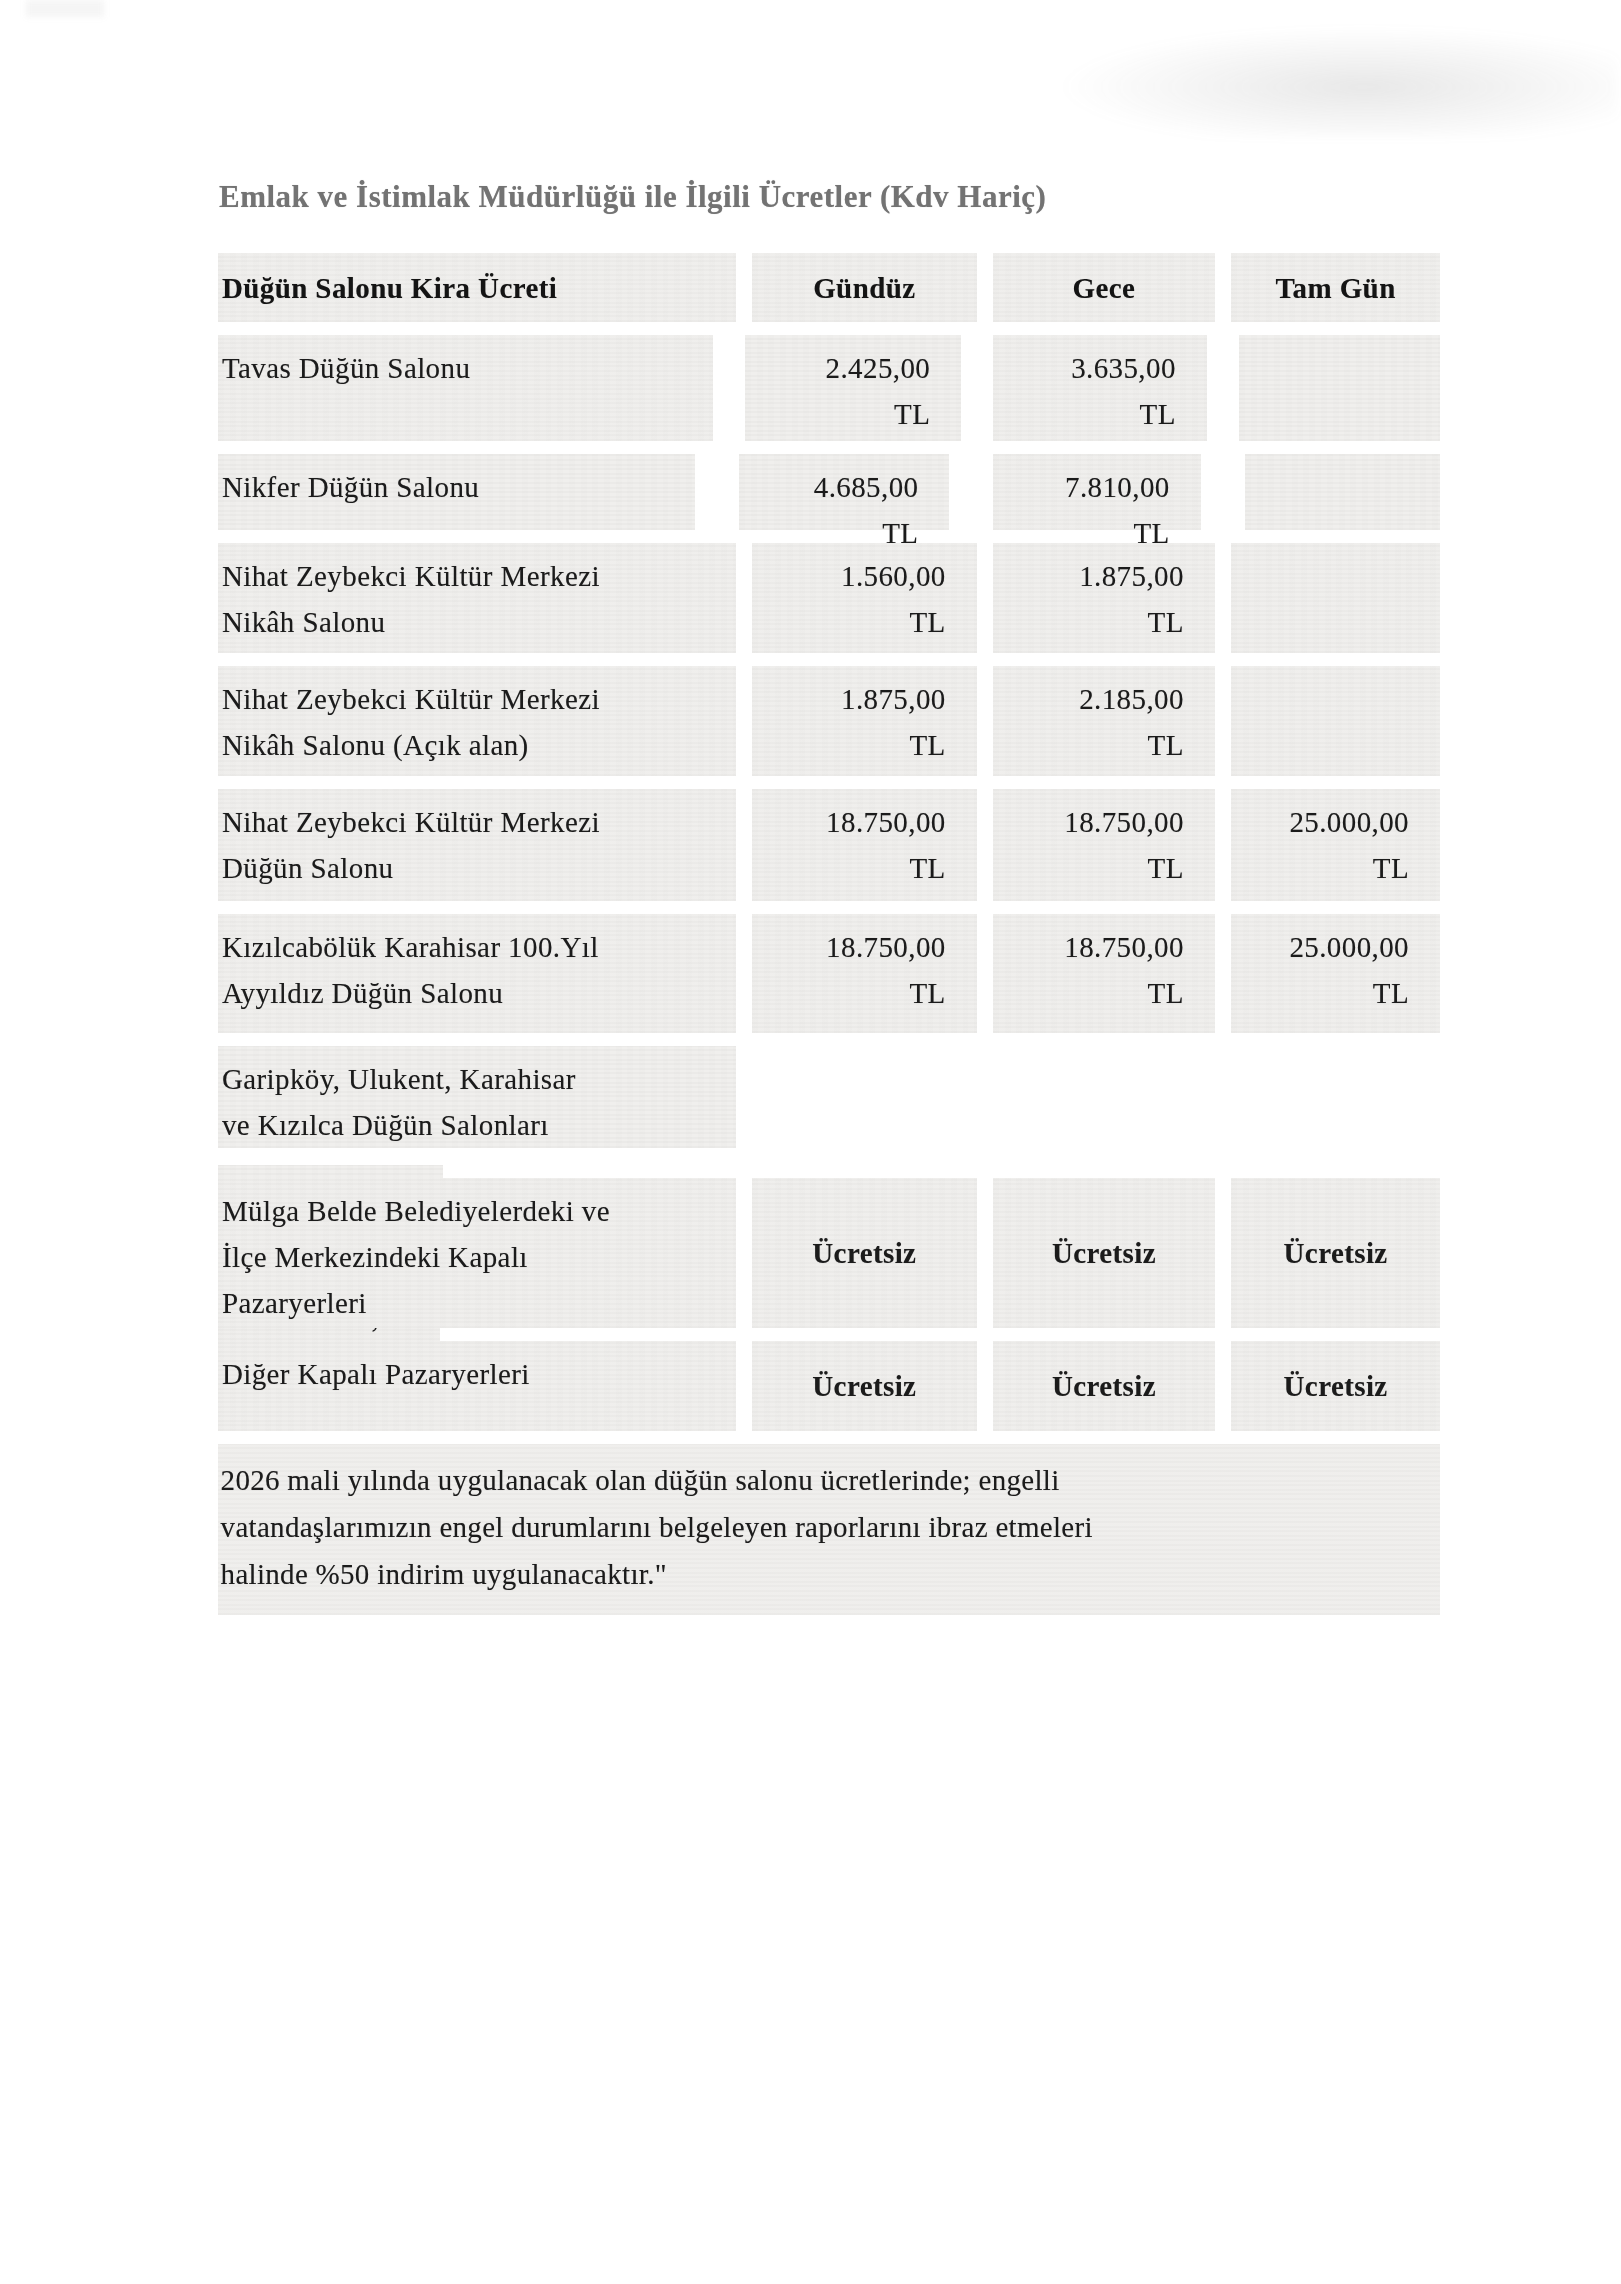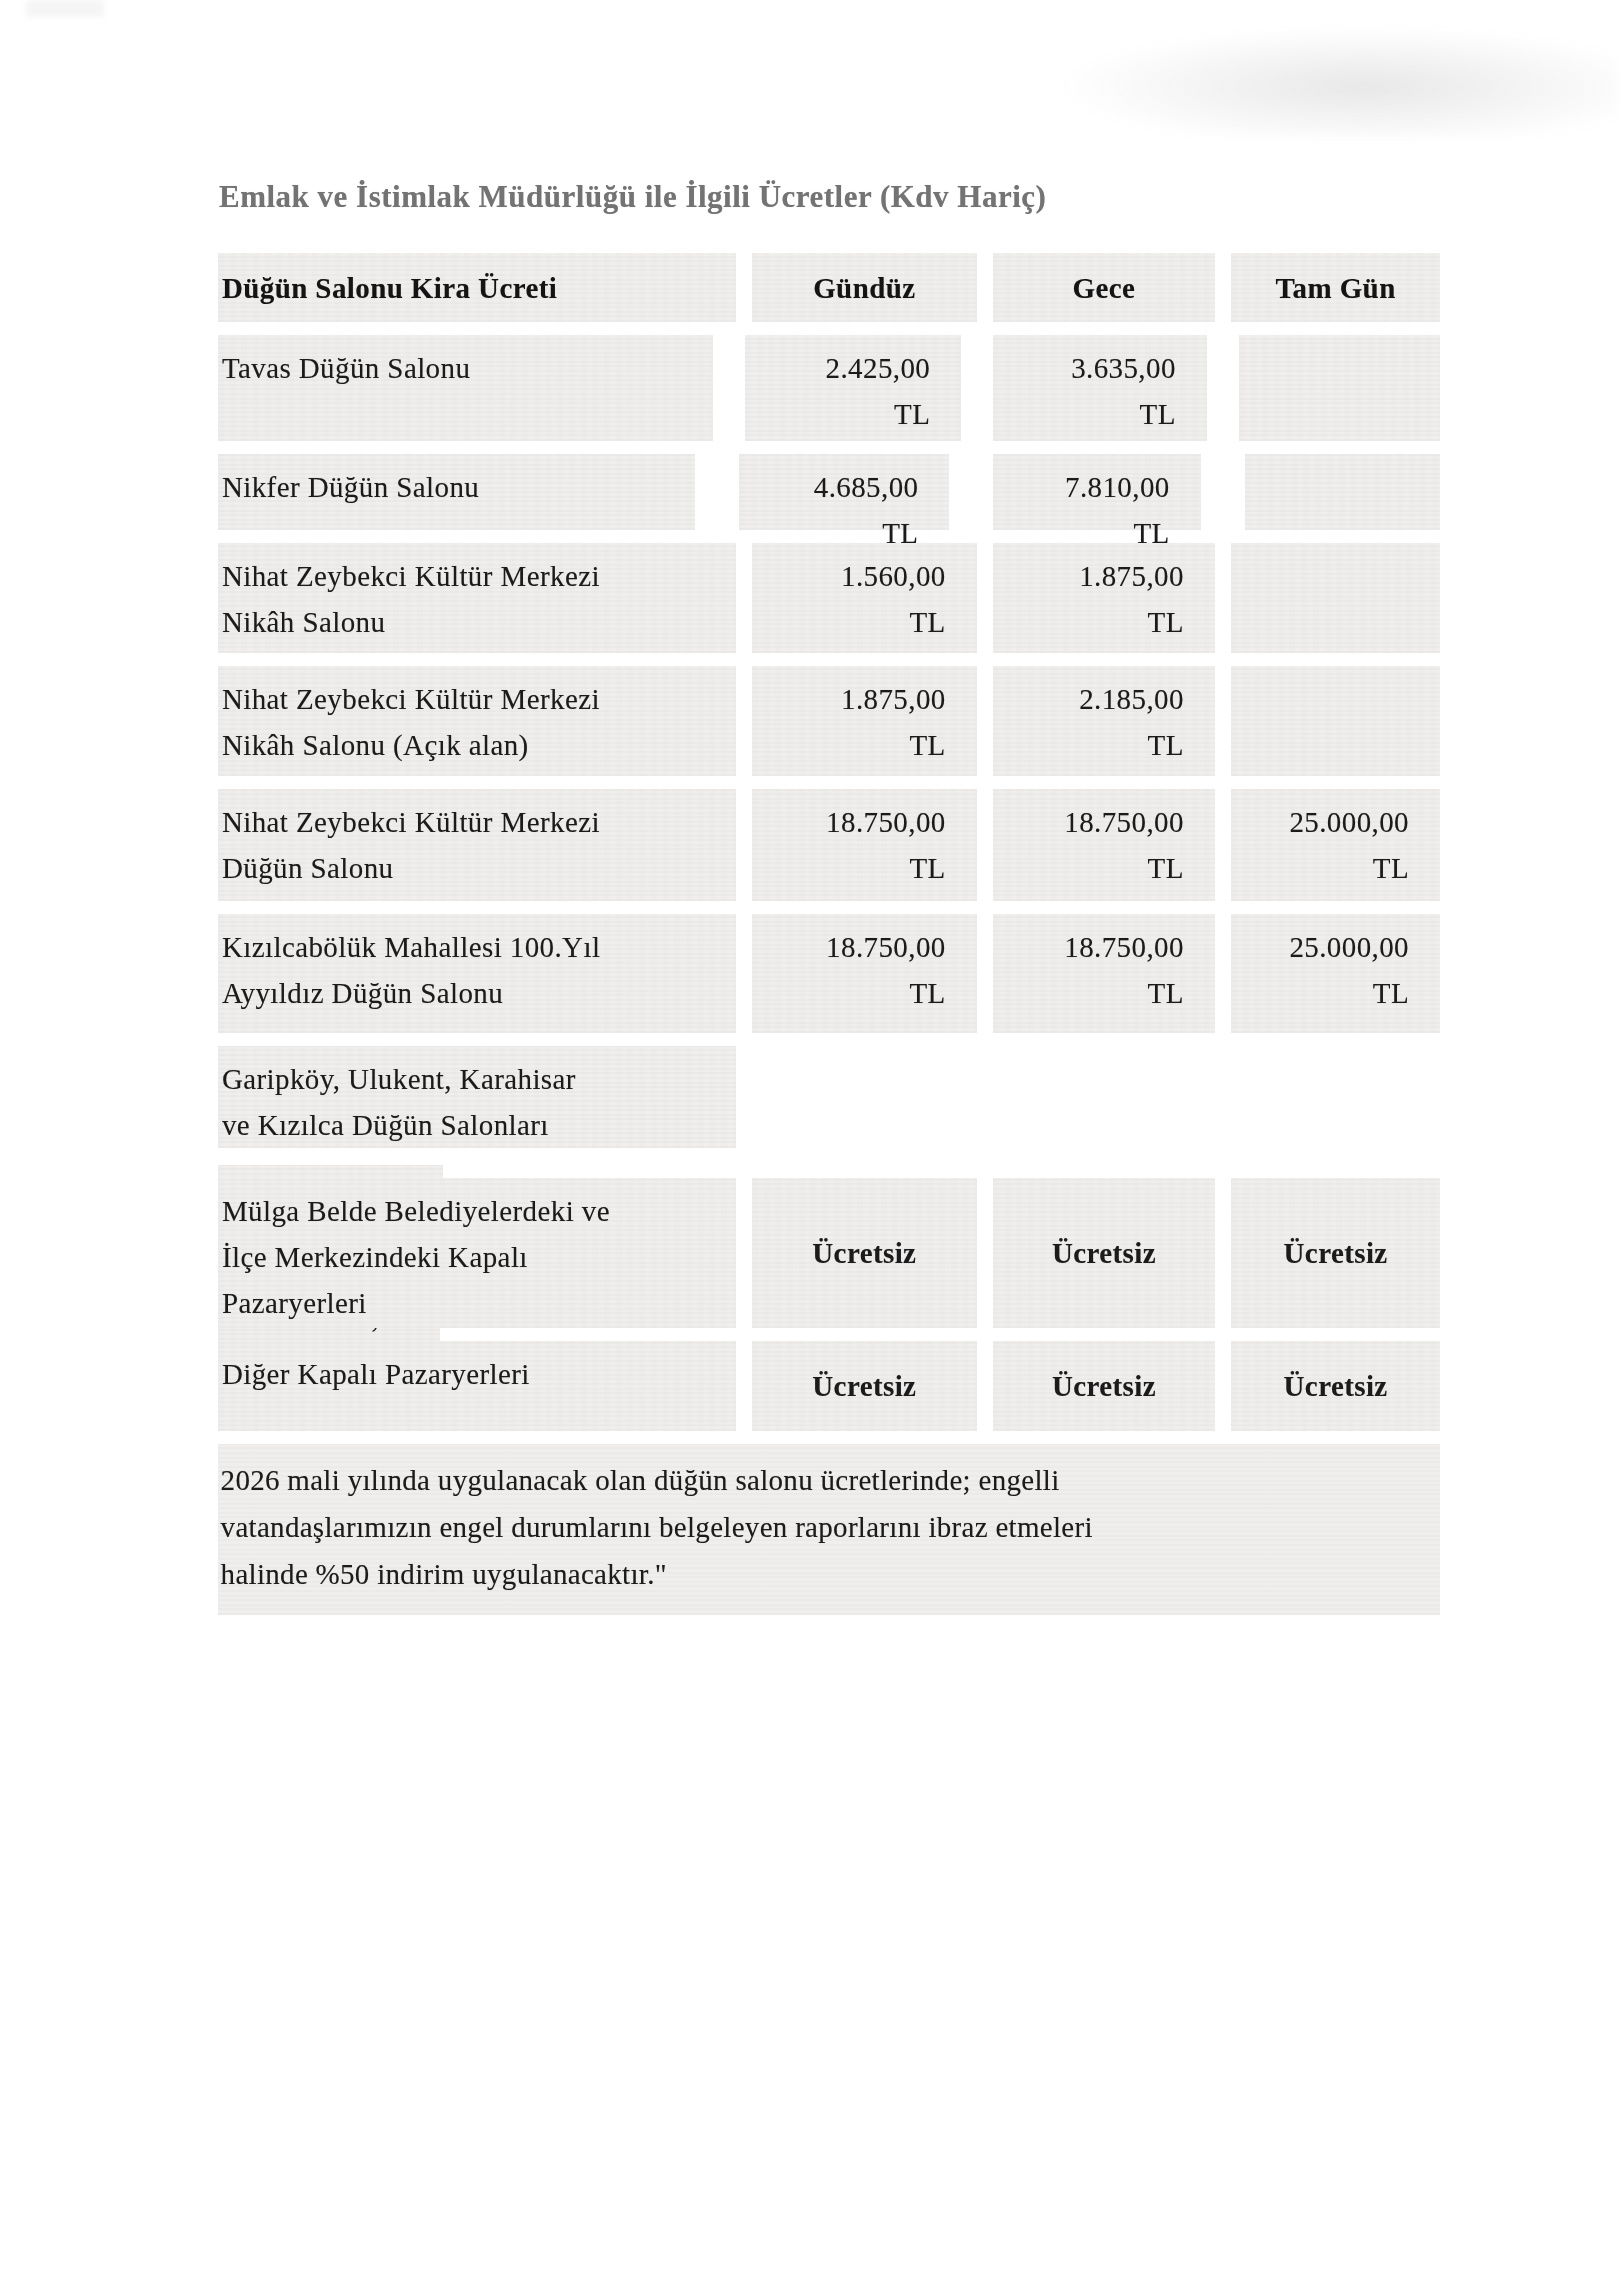--- a/index.html
+++ b/index.html
@@ -217,21 +217,21 @@
           <div class="cell col-g2 value-cell">
             <span class="price">18.750,00</span>
             <span class="currency">TL</span>
           </div>
           <div class="cell col-g3 value-cell">
             <span class="price">25.000,00</span>
             <span class="currency">TL</span>
           </div>
         </div><div class="fee-row r6">
           <div class="cell col-name name-cell">
-            <span class="name-line">Kızılcabölük Mahallesi 100.Yıl</span>
+            <span class="name-line">Kızılcabölük Karahisar 100.Yıl</span>
             <span class="name-line">Ayyıldız Düğün Salonu</span>
           </div>
           <div class="cell col-g1 value-cell">
             <span class="price">18.750,00</span>
             <span class="currency">TL</span>
           </div>
           <div class="cell col-g2 value-cell">
             <span class="price">18.750,00</span>
             <span class="currency">TL</span>
           </div>

